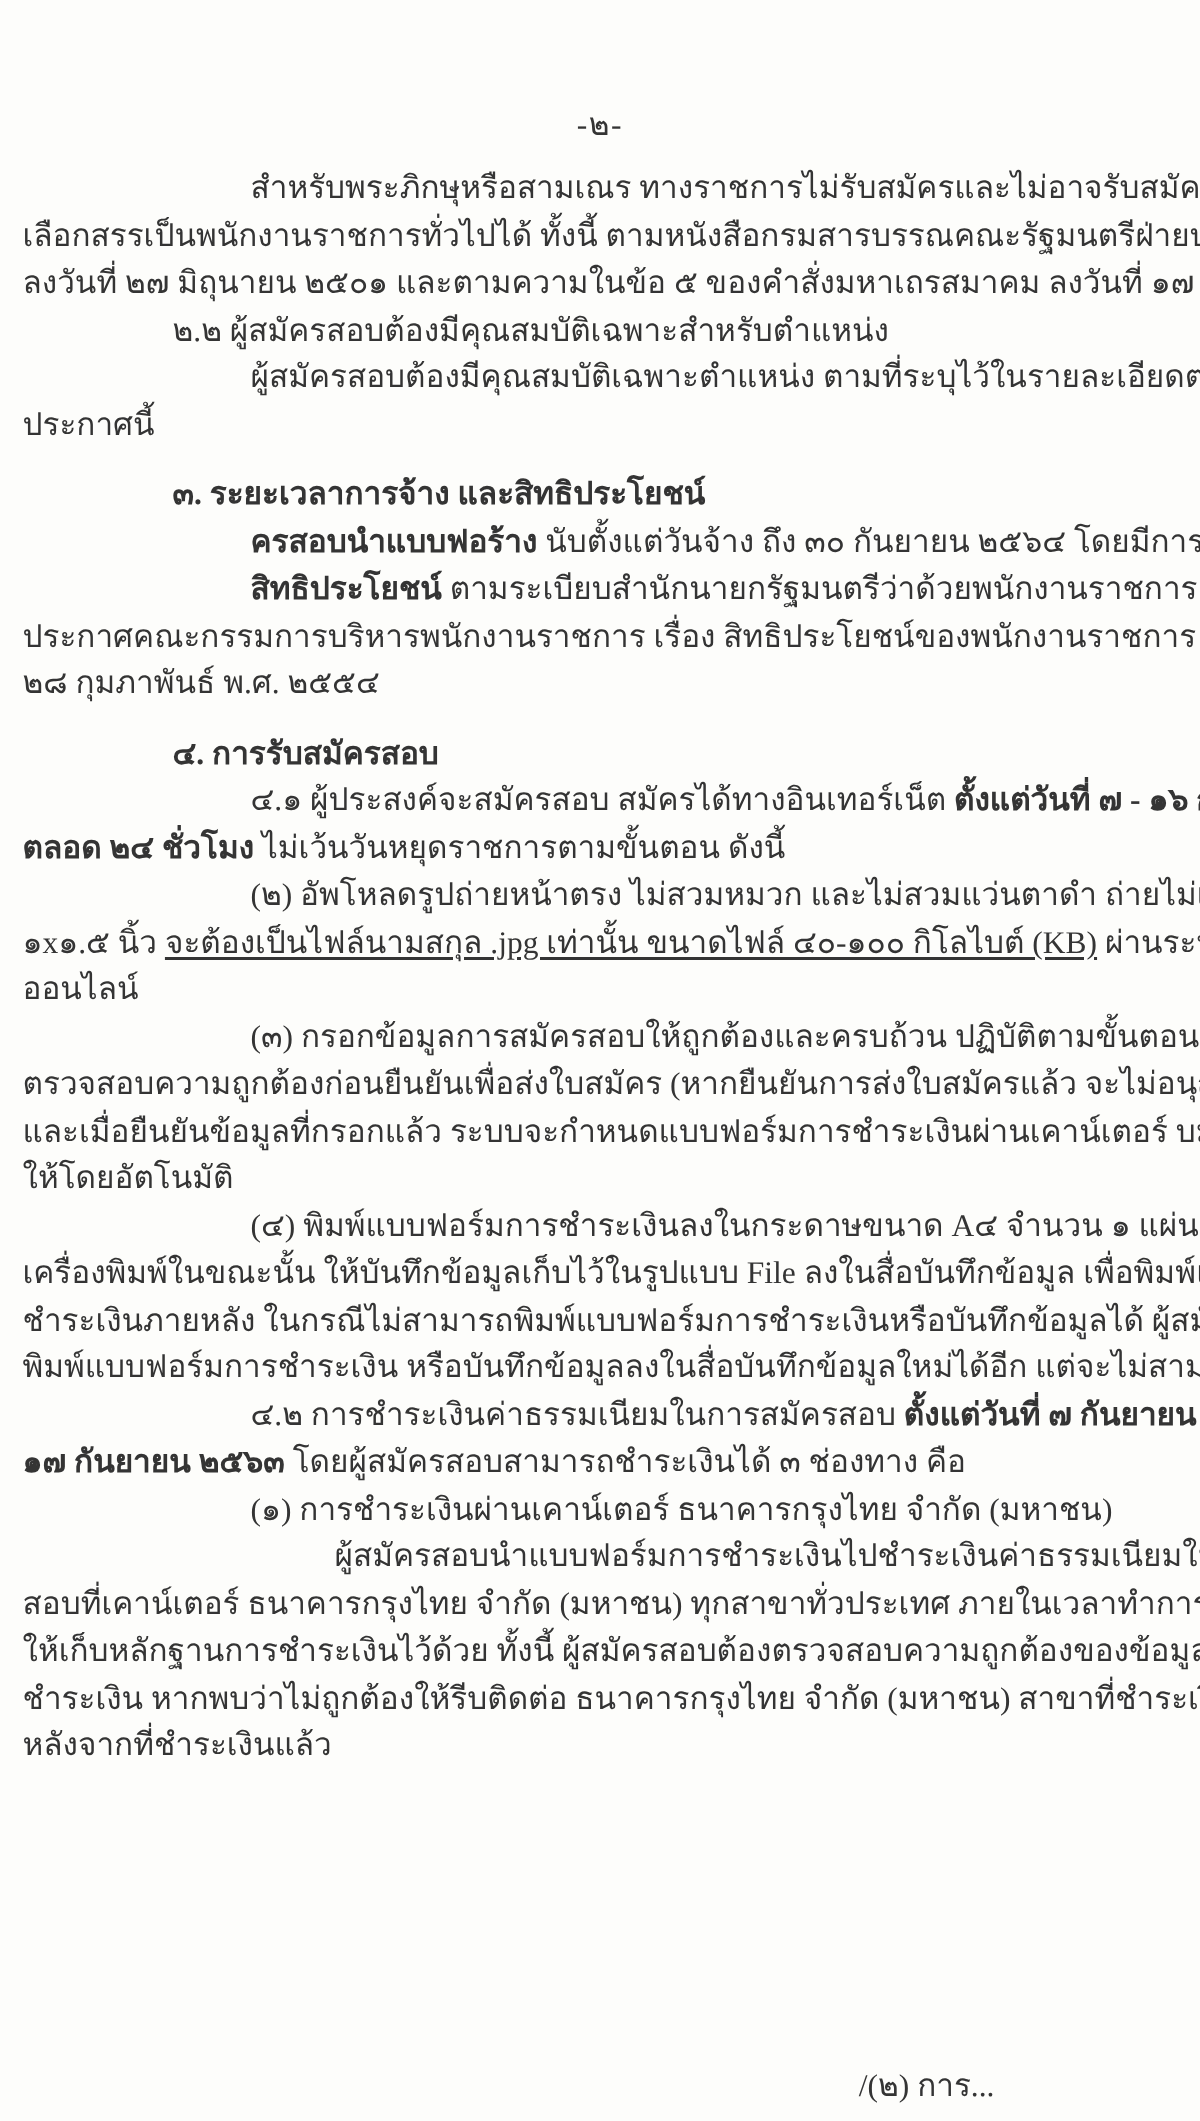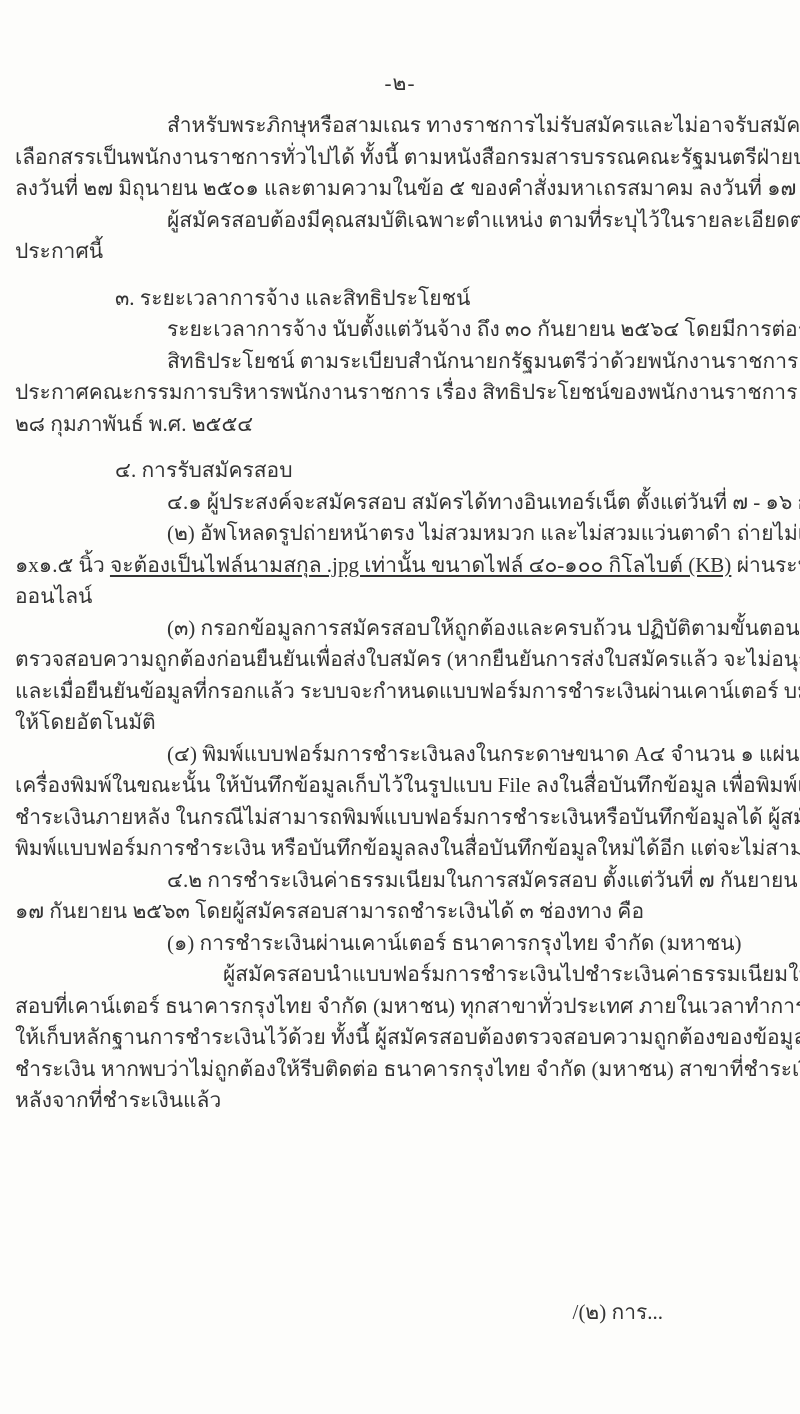--- a/index.html
+++ b/index.html
@@ -34,48 +34,50 @@
   .line {
     height: 31.5px;
     line-height: 31.5px;
     white-space: nowrap;
   }
   .line.gap { margin-top: 15px; }
   .indent-none    { padding-left: 0; }
   .indent-para    { padding-left: 152px; }
   .indent-section { padding-left: 100px; }
   .indent-deep    { padding-left: 208px; }
-  .bold { font-weight: normal; }
+  .bold { font-weight: bold; }
   .underline { text-decoration: underline; text-underline-offset: 3px; }
   .continuation {
     position: absolute;
-    top: 1295px;
+    top: 1373px;
     right: 137px;
     white-space: nowrap;
   }
 </style>
 </head>
 <body>
 
 <div class="page" style="background: rgb(253, 253, 251); color: rgb(52, 52, 52);">
   <div class="page-number">-๒-</div>
 
   <div class="doc-body">
       <div class="line indent-para"><span class="">สำหรับพระภิกษุหรือสามเณร ทางราชการไม่รับสมัครและไม่อาจรับสมัครให้เข้ารับการ</span></div>
       <div class="line indent-none"><span class="">เลือกสรรเป็นพนักงานราชการทั่วไปได้ ทั้งนี้ ตามหนังสือกรมสารบรรณคณะรัฐมนตรีฝ่ายบริหารที่ นว ๘๙/๒๕๐๑</span></div>
       <div class="line indent-none"><span class="">ลงวันที่ ๒๗ มิถุนายน ๒๕๐๑ และตามความในข้อ ๕ ของคำสั่งมหาเถรสมาคม ลงวันที่ ๑๗ มีนาคม ๒๕๓๘</span></div>
+      <div class="line indent-section"><span class="">๒.๒ ผู้สมัครสอบต้องมีคุณสมบัติเฉพาะสำหรับตำแหน่ง</span></div>
       <div class="line indent-para"><span class="">ผู้สมัครสอบต้องมีคุณสมบัติเฉพาะตำแหน่ง ตามที่ระบุไว้ในรายละเอียดตามเอกสารแนบท้าย</span></div>
       <div class="line indent-none"><span class="">ประกาศนี้</span></div>
       <div class="line indent-section gap"><span class="bold ">๓. ระยะเวลาการจ้าง และสิทธิประโยชน์</span></div>
-      <div class="line indent-para"><span class="bold ">ระยะเวลาการจ้าง</span><span class=""> นับตั้งแต่วันจ้าง ถึง ๓๐ กันยายน ๒๕๖๔ โดยมีการต่อระยะเวลาการจ้าง</span></div>
+      <div class="line indent-para"><span class="bold ">ครสอบนำแบบฟอร้าง</span><span class=""> นับตั้งแต่วันจ้าง ถึง ๓๐ กันยายน ๒๕๖๔ โดยมีการต่อระยะเวลาการจ้าง</span></div>
       <div class="line indent-para"><span class="bold ">สิทธิประโยชน์</span><span class=""> ตามระเบียบสำนักนายกรัฐมนตรีว่าด้วยพนักงานราชการ พ.ศ. ๒๕๔๗ และ</span></div>
       <div class="line indent-none"><span class="">ประกาศคณะกรรมการบริหารพนักงานราชการ เรื่อง สิทธิประโยชน์ของพนักงานราชการ พ.ศ. ๒๕๕๔ ลงวันที่</span></div>
       <div class="line indent-none"><span class="">๒๘ กุมภาพันธ์ พ.ศ. ๒๕๕๔</span></div>
       <div class="line indent-section gap"><span class="bold ">๔. การรับสมัครสอบ</span></div>
       <div class="line indent-para"><span class="">๔.๑ ผู้ประสงค์จะสมัครสอบ สมัครได้ทางอินเทอร์เน็ต </span><span class="bold ">ตั้งแต่วันที่ ๗ - ๑๖ กันยายน ๒๕๖๓</span></div>
+      <div class="line indent-none"><span class="bold ">ตลอด ๒๔ ชั่วโมง</span><span class=""> ไม่เว้นวันหยุดราชการตามขั้นตอน ดังนี้</span></div>
       <div class="line indent-para"><span class="">(๒) อัพโหลดรูปถ่ายหน้าตรง ไม่สวมหมวก และไม่สวมแว่นตาดำ ถ่ายไม่เกิน ๑ ปี ขนาด</span></div>
       <div class="line indent-none"><span class="">๑x๑.๕ นิ้ว </span><span class="underline">จะต้องเป็นไฟล์นามสกุล .jpg เท่านั้น ขนาดไฟล์ ๔๐-๑๐๐ กิโลไบต์ (KB)</span><span class=""> ผ่านระบบรับสมัคร</span></div>
       <div class="line indent-none"><span class="">ออนไลน์</span></div>
       <div class="line indent-para"><span class="">(๓) กรอกข้อมูลการสมัครสอบให้ถูกต้องและครบถ้วน ปฏิบัติตามขั้นตอนที่กำหนดและ</span></div>
       <div class="line indent-none"><span class="">ตรวจสอบความถูกต้องก่อนยืนยันเพื่อส่งใบสมัคร (หากยืนยันการส่งใบสมัครแล้ว จะไม่อนุญาตให้แก้ไขหรือสมัครใหม่)</span></div>
       <div class="line indent-none"><span class="">และเมื่อยืนยันข้อมูลที่กรอกแล้ว ระบบจะกำหนดแบบฟอร์มการชำระเงินผ่านเคาน์เตอร์ บมจ.ธนาคารกรุงไทย</span></div>
       <div class="line indent-none"><span class="">ให้โดยอัตโนมัติ</span></div>
       <div class="line indent-para"><span class="">(๔) พิมพ์แบบฟอร์มการชำระเงินลงในกระดาษขนาด A๔ จำนวน ๑ แผ่น หรือหากไม่มี</span></div>
       <div class="line indent-none"><span class="">เครื่องพิมพ์ในขณะนั้น ให้บันทึกข้อมูลเก็บไว้ในรูปแบบ File ลงในสื่อบันทึกข้อมูล เพื่อพิมพ์แบบฟอร์มการ</span></div>
       <div class="line indent-none"><span class="">ชำระเงินภายหลัง ในกรณีไม่สามารถพิมพ์แบบฟอร์มการชำระเงินหรือบันทึกข้อมูลได้ ผู้สมัครสามารถเข้าไป</span></div>

